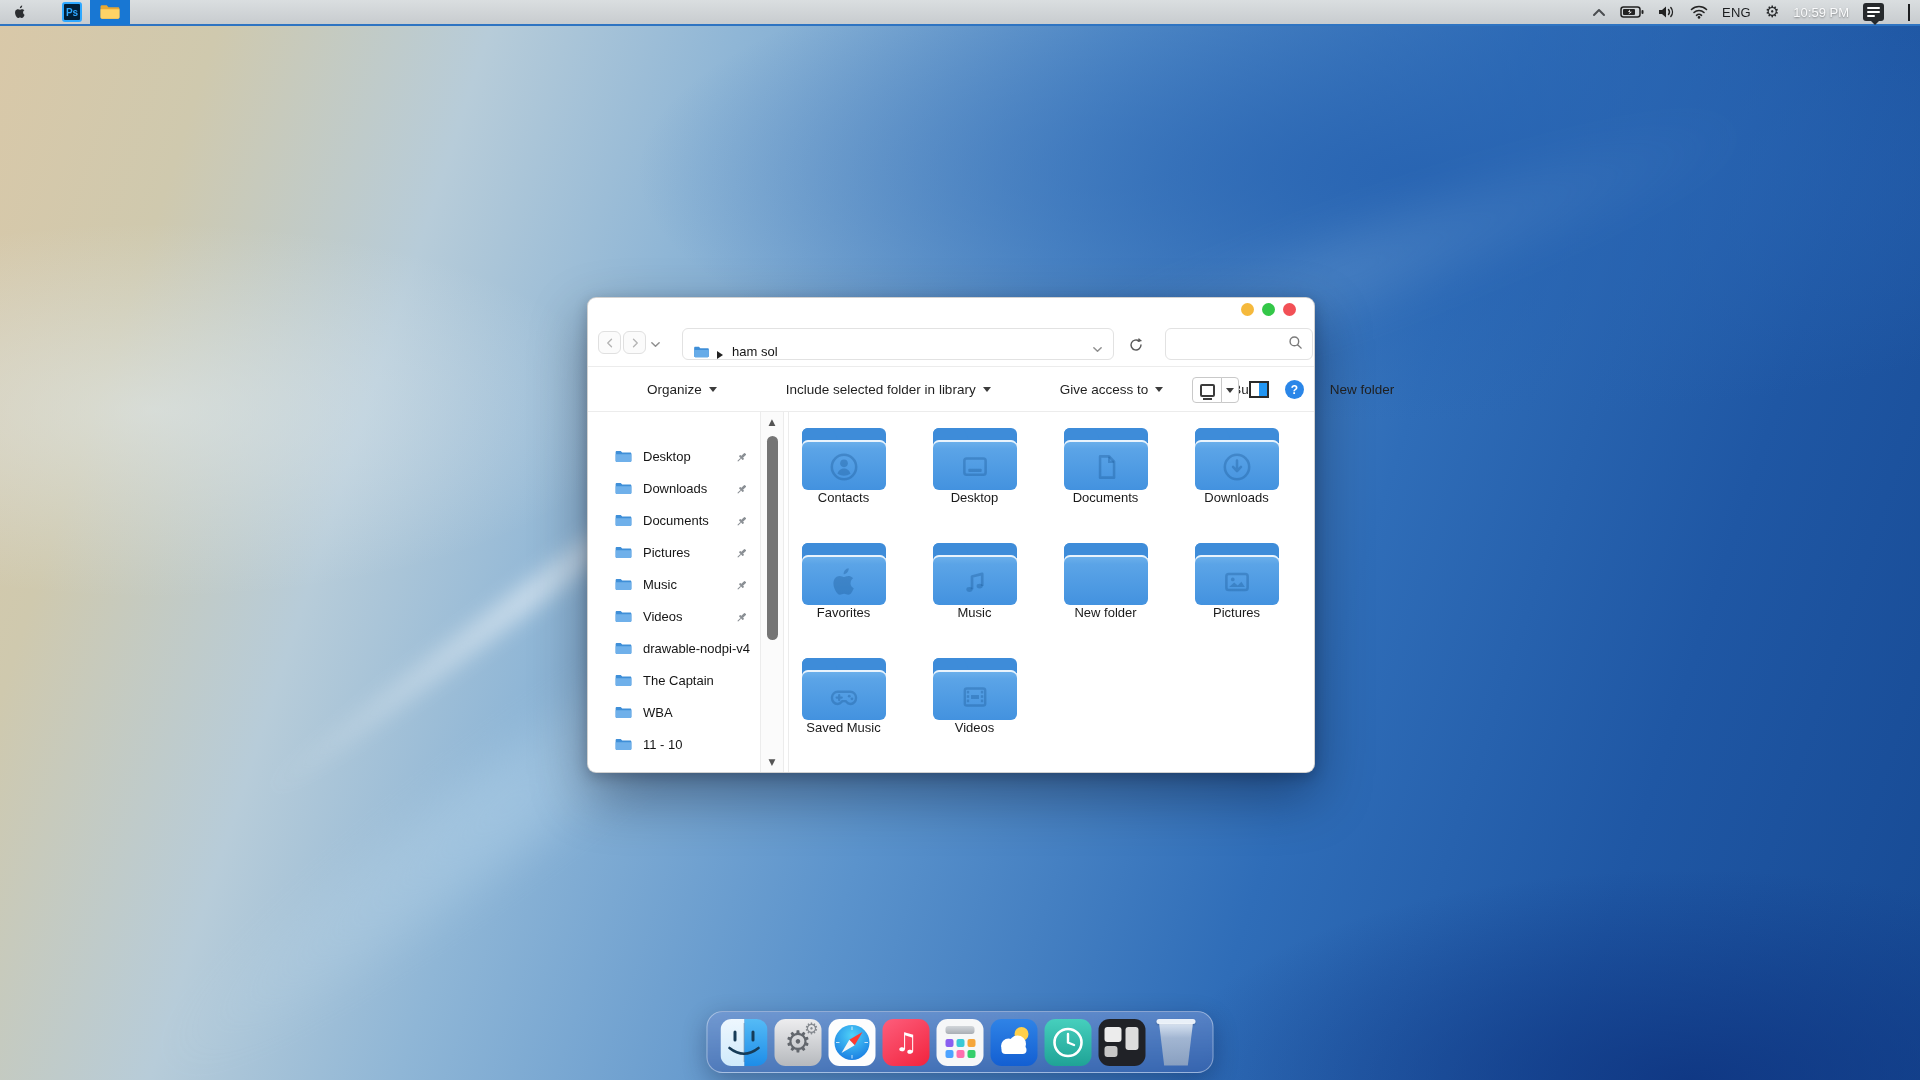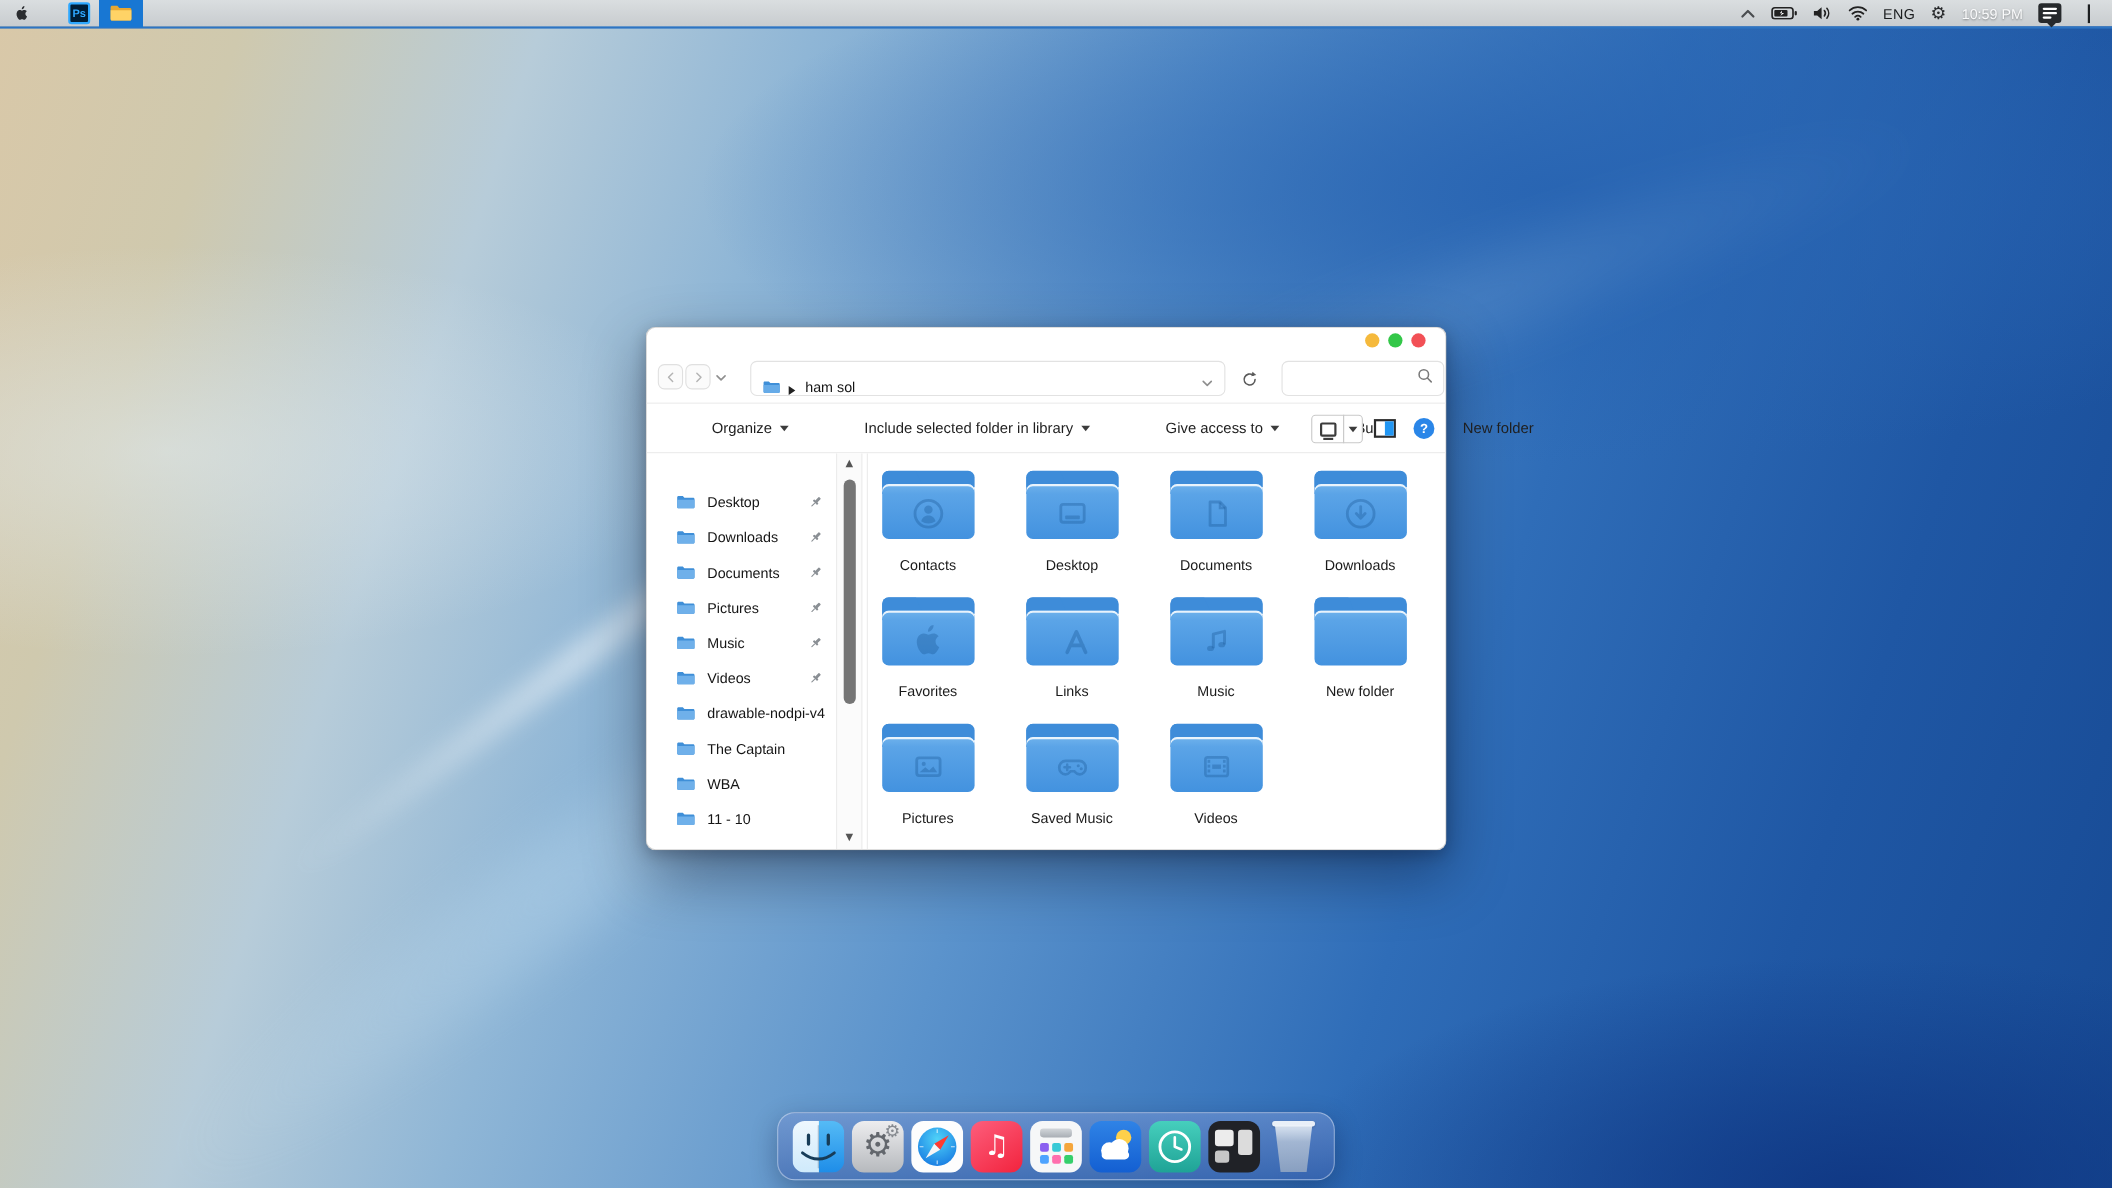--- a/index.html
+++ b/index.html
@@ -29,21 +29,21 @@
     display:flex; align-items:center; }
   .mb-left { display:flex; align-items:center; height:100%; }
   .mb-apple { width:40px; height:100%; display:flex; align-items:center; justify-content:center; }
   .mb-apple svg { width:16px; height:18px; fill:#2b2d30; }
   .mb-ps { width:20px; height:20px; margin-left:22px; border:2px solid #2ea8ff; border-radius:3px;
     background:#001e36; color:#2ea8ff; font-size:10px; font-weight:bold;
     display:flex; align-items:center; justify-content:center; }
   .mb-explorer { width:40px; height:26px; margin-left:8px; background:#1877d3;
     display:flex; align-items:center; justify-content:center; }
   .mb-explorer svg { width:22px; height:18px; }
-  .mb-right { margin-left:auto; display:flex; align-items:center; gap:14px; padding-right:20px; height:100%; }
+  .mb-right { margin-left:auto; display:flex; align-items:center; gap:14px; padding-right:10px; height:100%; }
   .mb-ico svg { display:block; }
   .mb-lang { font-size:13px; color:#1b1d1f; letter-spacing:.3px; }
   .mb-gear { font-family:"DejaVu Sans",sans-serif; font-size:16px; color:#26282a; line-height:1; }
   .mb-time { font-size:13px; color:#fafbfc; text-shadow:0 1px 2px rgba(0,0,0,.4); }
   .mb-notif { width:21px; height:18px; background:#26292c; border-radius:3px; position:relative; }
   .mb-notif i { position:absolute; left:4px; height:2px; background:#fff; border-radius:1px; }
   .mb-notif i:nth-child(1){ top:4px; width:13px; }
   .mb-notif i:nth-child(2){ top:8px; width:13px; }
   .mb-notif i:nth-child(3){ top:12px; width:8px; }
   .mb-notif::after { content:""; position:absolute; left:8px; bottom:-4px;
@@ -127,21 +127,21 @@
   .bigfolder { position:relative; width:84px; height:62px; }
   .bf-back { position:absolute; left:0; right:0; top:0; height:15px; background:#3e8cd9; border-radius:6px 6px 0 0; }
   .bf-tab { position:absolute; left:0; top:0; width:40px; height:21px; background:#3e8cd9;
     border-radius:6px 3px 0 0; clip-path:polygon(0 0,78% 0,100% 100%,0 100%); }
   .bf-body { position:absolute; left:0; right:0; top:12px; bottom:0; border-radius:6px;
     background:linear-gradient(180deg,#6fb2ec 0%,#5ba4e7 18%,#4392df 100%);
     box-shadow:inset 0 2px 0 rgba(255,255,255,.85); }
   .bf-glyph { position:absolute; left:50%; top:22px; transform:translateX(-50%); width:34px; height:34px;
     color:rgba(30,92,156,.38); }
   .bf-glyph svg { width:34px; height:34px; display:block; }
-  .file-label { margin-top:16px; font-size:13px; color:#1a1a1a; text-align:center; white-space:nowrap; }
+  .file-label { margin-top:0; font-size:13px; color:#1a1a1a; text-align:center; white-space:nowrap; }
 
   
   .dock { position:absolute; left:50%; top:1011px; transform:translateX(-50%); z-index:45;
     height:62px; border-radius:16px; padding:7px 13px;
     background:linear-gradient(180deg,rgba(120,150,210,.55),rgba(62,96,170,.55));
     border:1px solid rgba(255,255,255,.4); box-shadow:0 8px 24px rgba(0,10,40,.3);
     display:flex; align-items:center; gap:7px; }
   .dock-item { width:47px; height:47px; position:relative; }
   .dock-item > span, .dock-item > span > div:first-child { display:block; }
   .dk { width:47px; height:47px; border-radius:11px; position:relative; overflow:hidden; }
@@ -537,33 +537,20 @@
             </div>
             <div class="file-label">Favorites</div>
           </div>
           <div class="filecell">
             <div class="bigfolder">
               <div class="bf-back"></div>
               <div class="bf-tab"></div>
               <div class="bf-body"></div>
               <span class="bf-glyph">
                 <svg viewBox="0 0 24 24">
-                  <path d="M8.6 19.8 14.5 6.6M20.4 19.8 14.5 6.6M10.5 15.3h8.1" fill="none" stroke="currentColor" stroke-width="2.3" stroke-linecap="round" stroke-linejoin="round"></path>
-                </svg>
-              </span>
-            </div>
-            <div class="file-label">Links</div>
-          </div>
-          <div class="filecell">
-            <div class="bigfolder">
-              <div class="bf-back"></div>
-              <div class="bf-tab"></div>
-              <div class="bf-body"></div>
-              <span class="bf-glyph">
-                <svg viewBox="0 0 24 24">
                   <path d="M9.9 17.2V8.1l7.2-1.8v8.5" fill="none" stroke="currentColor" stroke-width="1.9" stroke-linejoin="round"></path>
                   <ellipse cx="8.1" cy="17.3" rx="2.2" ry="1.7" fill="currentColor"></ellipse>
                   <ellipse cx="15.3" cy="14.9" rx="2.2" ry="1.7" fill="currentColor"></ellipse>
                 </svg>
               </span>
             </div>
             <div class="file-label">Music</div>
           </div>
           <div class="filecell">
             <div class="bigfolder">

